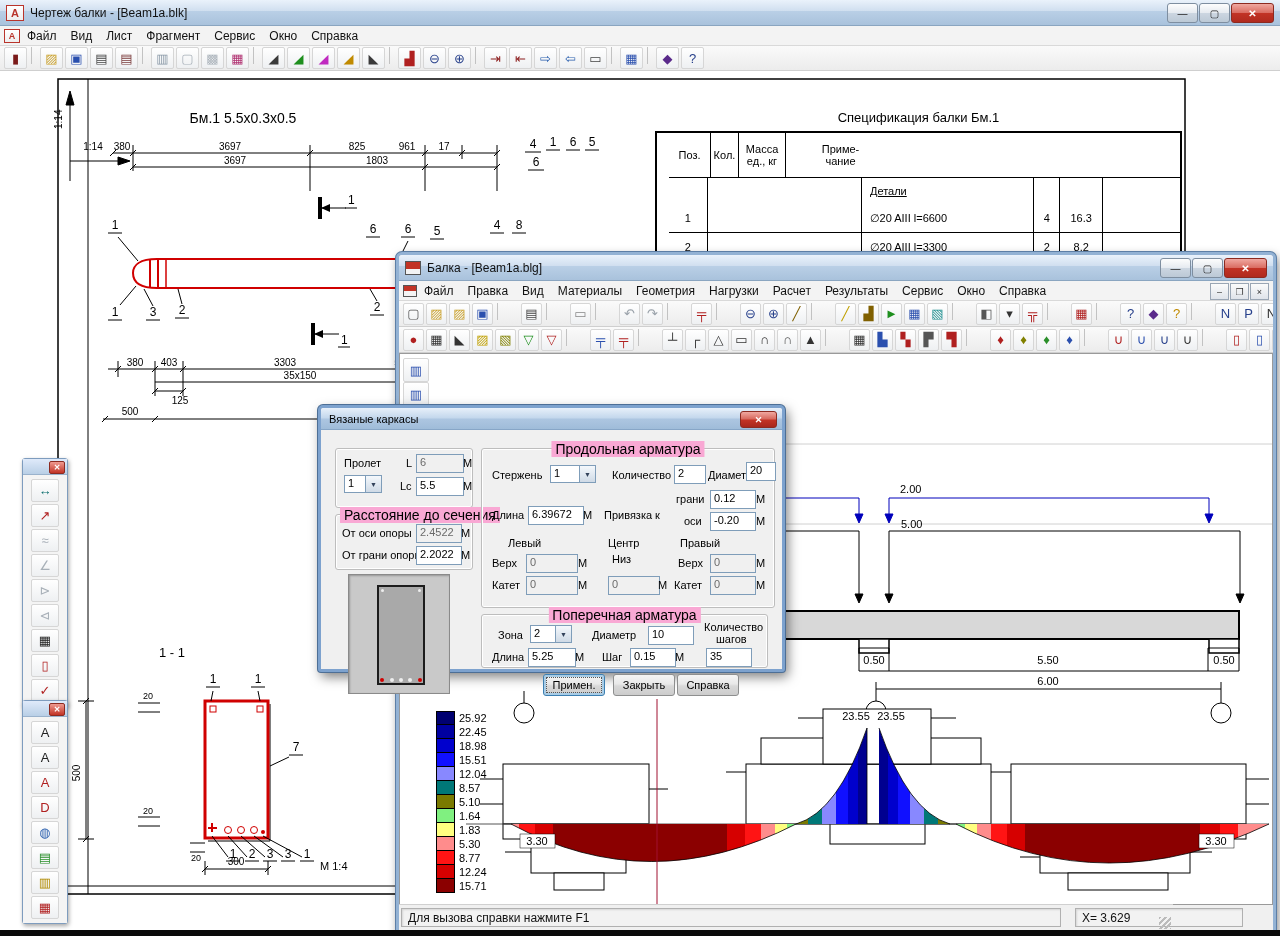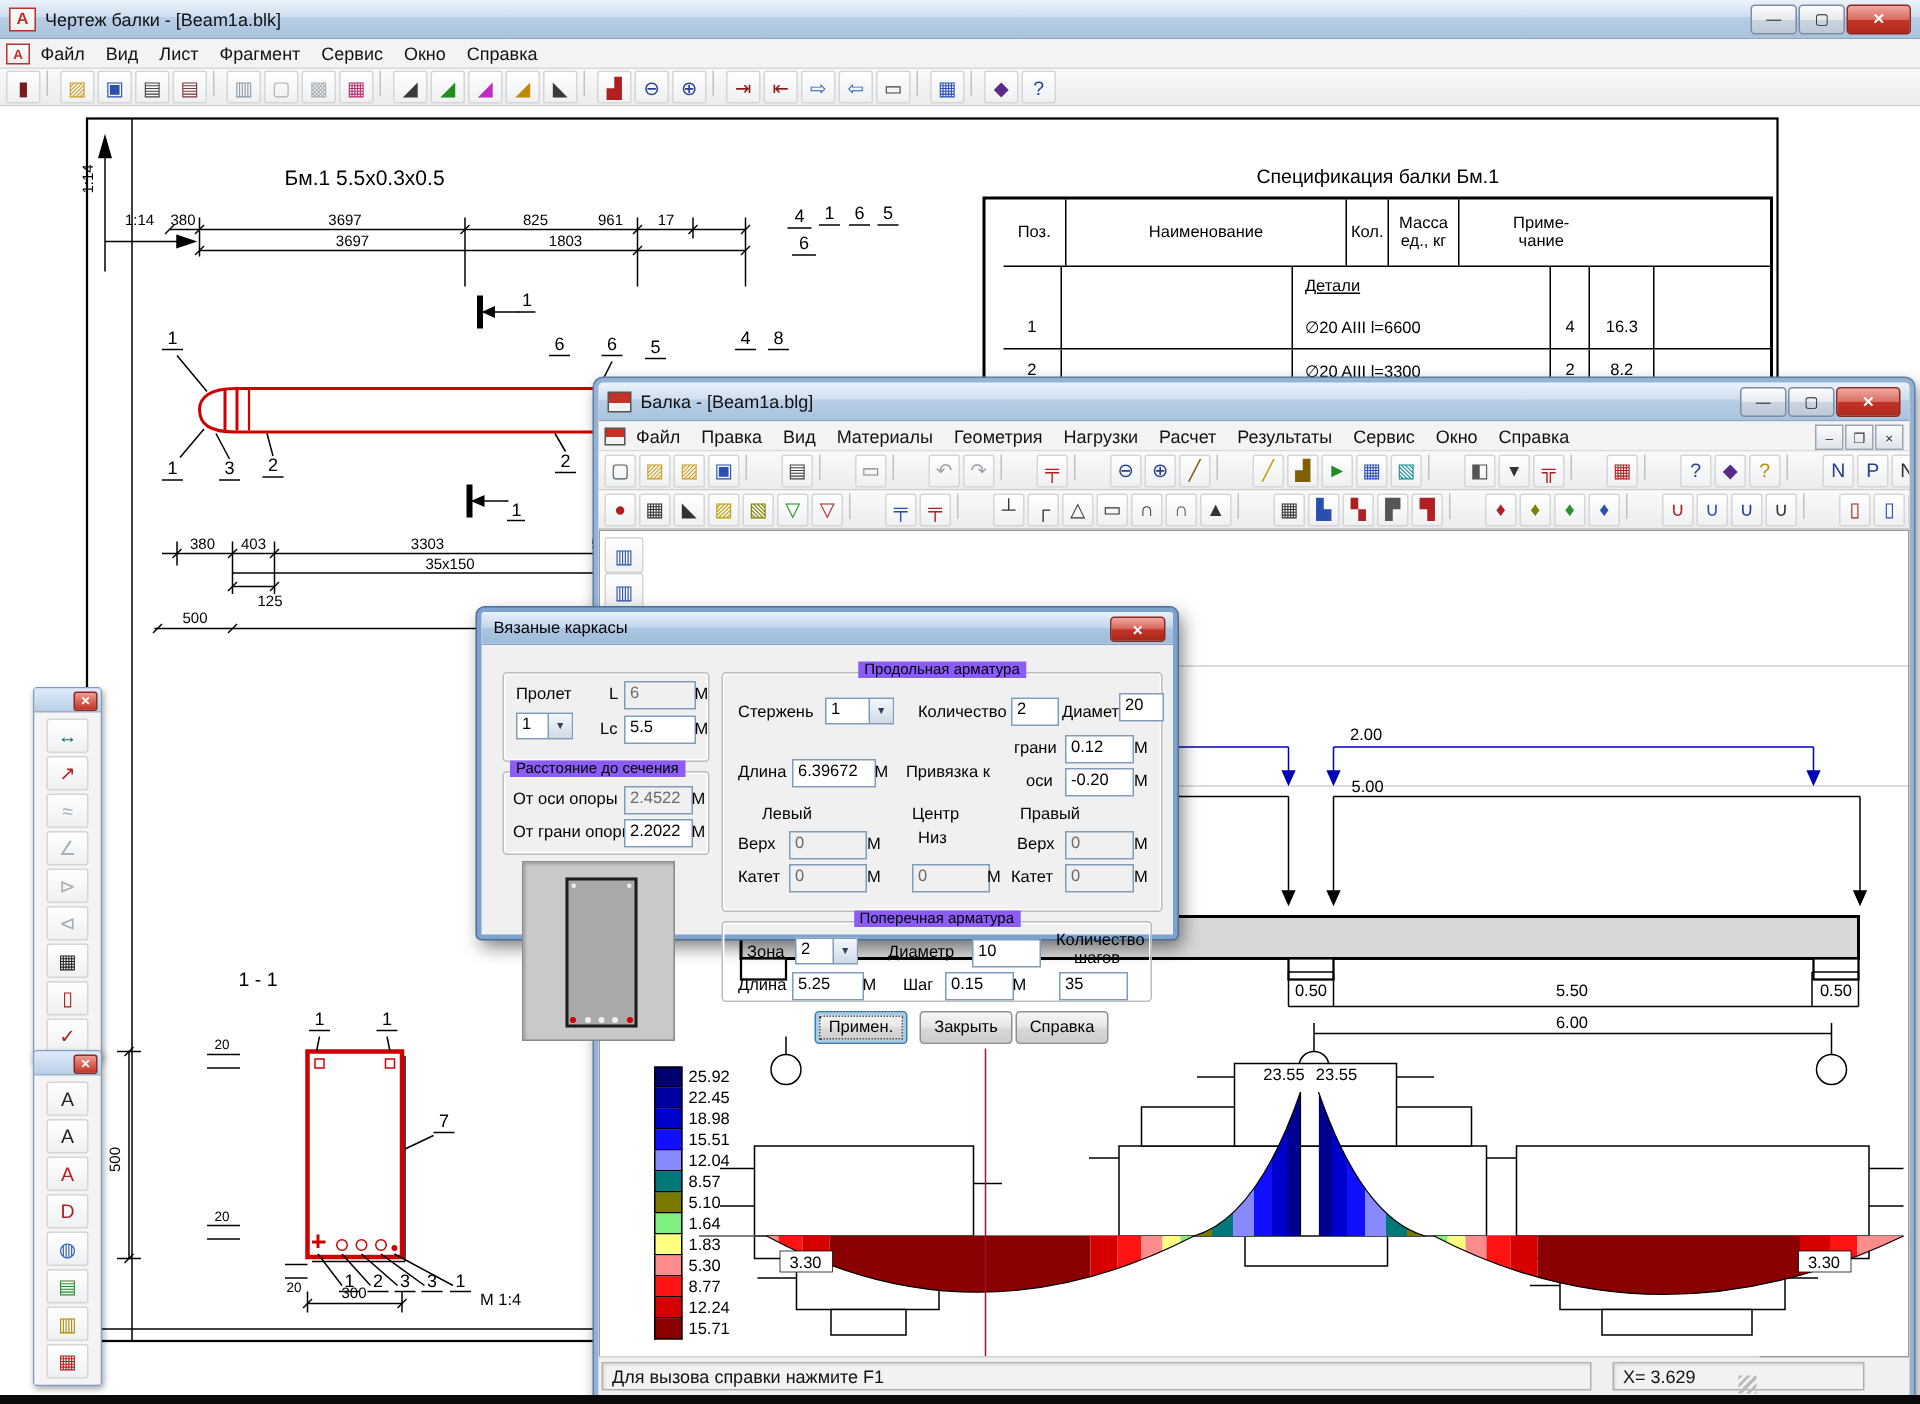--- a/index.html
+++ b/index.html
@@ -76,31 +76,31 @@
   
   #legend{position:absolute;left:36px;top:357px;z-index:2;}
   .leg-row{display:flex;align-items:center;height:14px;}
   .leg-sw{width:19px;height:14px;border:1px solid #000;border-top:none;box-sizing:border-box;}
   .leg-row:first-child .leg-sw{border-top:1px solid #000;}
   .leg-v{font-size:11px;margin-left:4px;}
   
   #mini-tb{position:absolute;left:2px;top:4px;display:flex;flex-direction:column;z-index:1;}
   #mini-tb .tbi{width:24px;height:22px;}
   
-  #dialog{position:absolute;left:318px;top:405px;width:467px;height:221px;z-index:20;background:#f0f0f0;
+  #dialog{position:absolute;left:318px;top:405px;width:467px;height:267px;z-index:20;background:#f0f0f0;
     border:3px solid #7da2ce;border-radius:5px 5px 3px 3px;box-shadow:0 0 0 1px #4d6f96,3px 5px 12px rgba(0,0,0,.5);
     box-sizing:border-box;font-size:11px;}
   #dlg-title{position:absolute;left:0;right:0;top:0;height:22px;border-radius:3px 3px 0 0;
     background:linear-gradient(#e7f0fa,#c3d7ec 48%,#adc6e1 52%,#9fbcd9);
     border-bottom:1px solid #87a6c7;display:flex;align-items:center;padding-left:8px;box-sizing:border-box;}
   #dlg-close{position:absolute;right:5px;top:3px;width:35px;height:15px;border:1px solid #8c2a20;border-radius:3px;
     background:linear-gradient(#f0a8a0,#d96b60 45%,#c23325 55%,#a8271c);color:#fff;font-size:9px;font-weight:bold;
     display:flex;align-items:center;justify-content:center;}
   .grp{position:absolute;border:1px solid #bdbdbd;border-radius:3px;box-shadow:inset 0 0 0 1px #fff;}
-  .grp-cap{position:absolute;top:-8px;background:#8b5cf6;padding:0 4px;font-size:10px;white-space:nowrap;}
+  .grp-cap{position:absolute;top:-8px;background:#f9a8d4;padding:0 4px;font-size:14px;white-space:nowrap;}
   .lb{position:absolute;font-size:11px;white-space:nowrap;}
   .tb{position:absolute;height:16px;background:#fff;border:1px solid #7f9db9;font-size:11px;
     padding:1px 3px 0 3px;box-sizing:content-box;overflow:hidden;white-space:nowrap;}
   .tb.dis{background:#f0f0f0;color:#6b6b6b;}
   .combo{position:absolute;height:18px;border:1px solid #7f9db9;background:#fff;display:flex;box-sizing:border-box;}
   .combo .val{flex:1;padding:1px 3px;font-size:11px;}
   .combo .cbtn{width:15px;background:linear-gradient(#f4f8fc,#cfdae6);border-left:1px solid #7f9db9;
     font-size:7px;display:flex;align-items:center;justify-content:center;color:#33425a;}
   .btn{position:absolute;width:62px;height:22px;border:1px solid #8e8f8f;border-radius:3px;
     background:linear-gradient(#f5f5f5,#e8e8e8 45%,#d8d8d8 55%,#cccccc);
@@ -383,21 +383,20 @@
           <text x="320" y="799" font-size="11" data-name="sec-scale">М 1:4</text>
         </g>
       </svg>
     </div>
 
     <div id="spec" data-name="spec-table">
       <div id="spec-title" data-name="spec-table-title">Спецификация балки Бм.1</div>
       <div class="spec-grid">
         <div class="spec-row h-row" data-name="spec-header-row">
           <div class="sc c-pos" data-name="col-pos">Поз.</div>
-          <div class="sc c-nam" style="align-items:center;padding-left:0;" data-name="col-name">Наименование</div>
           <div class="sc c-qty" data-name="col-qty">Кол.</div>
           <div class="sc c-mas" data-name="col-mass">
             <span>Масса</span>
               <span>ед., кг</span>
           </div>
           <div class="sc c-not" data-name="col-note">
             <span>Приме-</span>
               <span>чание</span>
           </div>
         </div>

